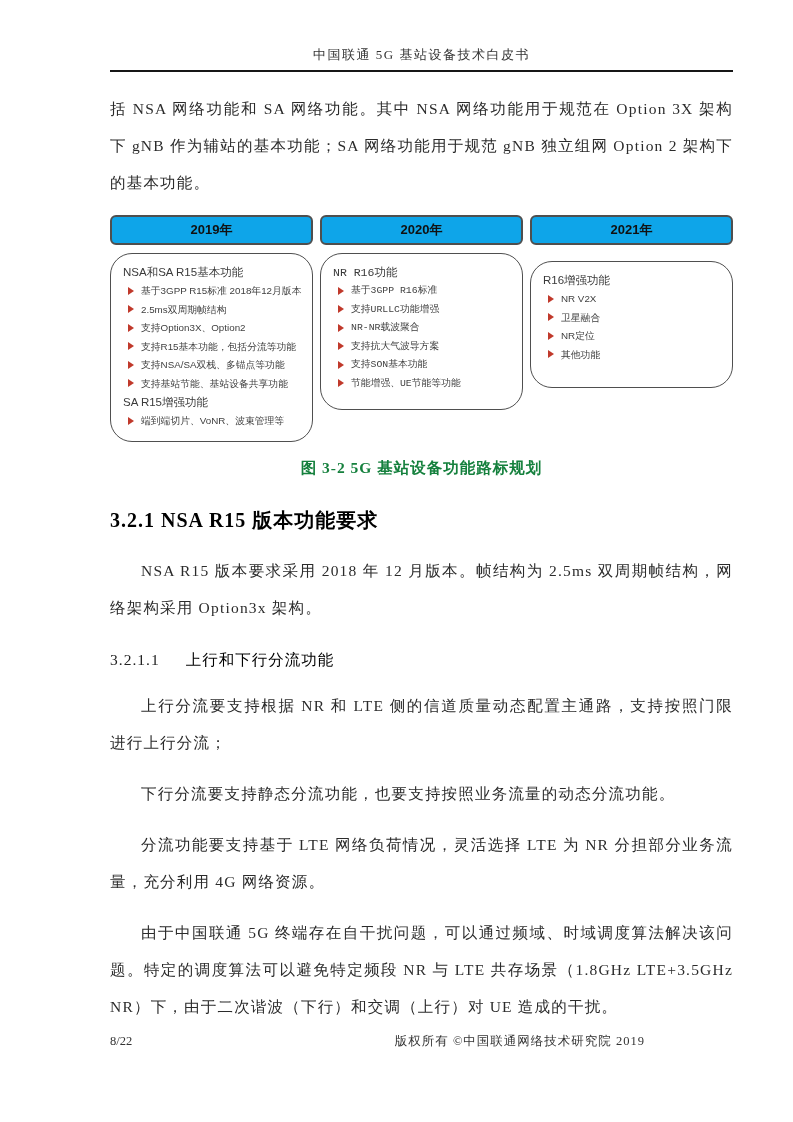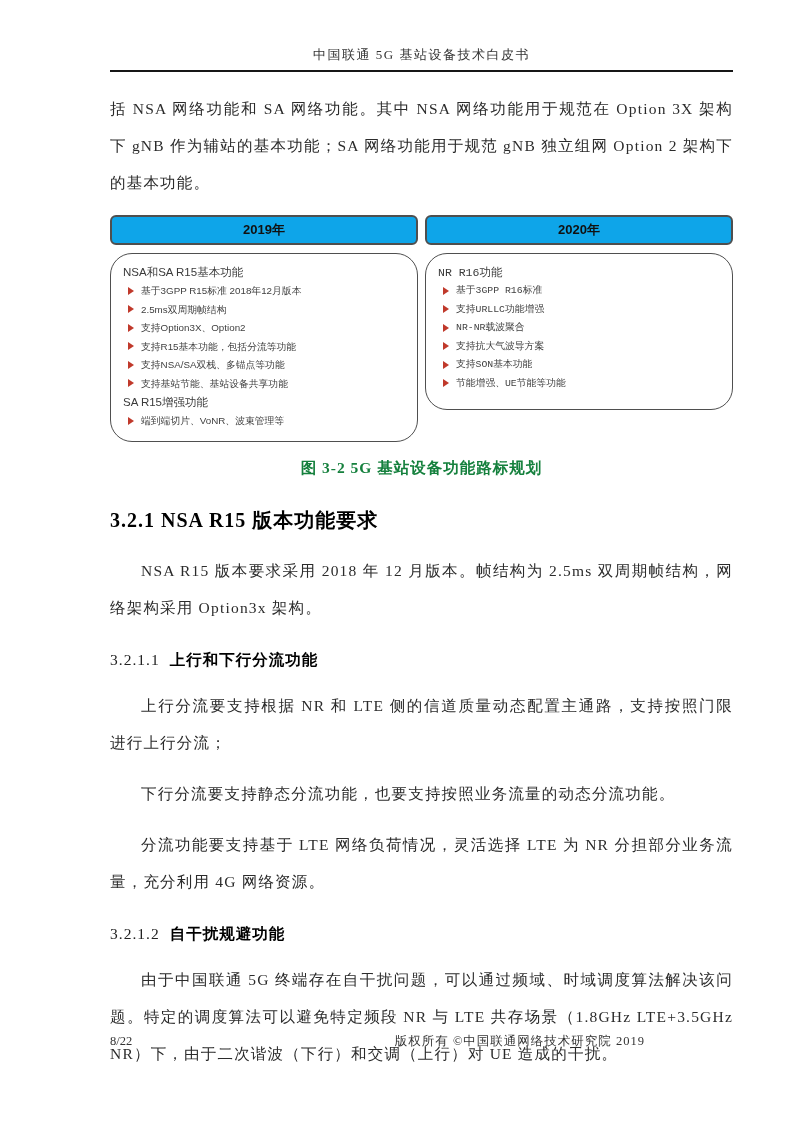--- a/index.html
+++ b/index.html
@@ -97,21 +97,21 @@
     letter-spacing:1px;
     margin:28px 0 18px 0;
   }
   .h-sub{
     font-size:15.5px;
     color:#222;
     letter-spacing:1px;
     margin:24px 0 16px 0;
     font-weight:normal;
   }
-  .h-sub .h-sub-title{font-weight:bold;margin-left:10px;color:#000;}
+  .h-sub .h-sub-title{font-weight:normal;margin-left:26px;color:#000;}
   
   .doc-footer{
     position:absolute;
     left:110px;right:108px;
     bottom:72px;
     display:flex;
     justify-content:space-between;
     align-items:baseline;
     font-size:12.5px;
     color:#333;
@@ -199,38 +199,59 @@
                 <span>支持SON基本功能</span>
               </li>
             <li>
                 <span class="arrow-bullet"></span>
                 <span>节能增强、UE节能等功能</span>
               </li>
           </ul>
         </div>
       </div>
 
+      <div class="roadmap-col col-3">
+        <div class="year-box">2021年</div>
+        <div class="content-box">
+          <div class="box-title">R16增强功能</div>
+          <ul class="feature-list">
+            <li>
+                <span class="arrow-bullet"></span>
+                <span>NR V2X</span>
+              </li>
+            <li>
+                <span class="arrow-bullet"></span>
+                <span>卫星融合</span>
+              </li>
+            <li>
+                <span class="arrow-bullet"></span>
+                <span>NR定位</span>
+              </li>
+            <li>
+                <span class="arrow-bullet"></span>
+                <span>其他功能</span>
+              </li>
+          </ul>
+        </div>
+      </div>
 
     </div>
     <figcaption class="fig-caption">图 3-2 5G 基站设备功能路标规划</figcaption>
   </figure>
 
   <h2 class="h-section">3.2.1 NSA R15 版本功能要求</h2>
   <p class="body-text indent">NSA R15 版本要求采用 2018 年 12 月版本。帧结构为 2.5ms 双周期帧结构，网络架构采用 Option3x 架构。</p>
 
   <h3 class="h-sub">
     <span>3.2.1.1</span><span class="h-sub-title">上行和下行分流功能</span>
   </h3>
   <p class="body-text indent">上行分流要支持根据 NR 和 LTE 侧的信道质量动态配置主通路，支持按照门限进行上行分流；</p>
   <p class="body-text indent">下行分流要支持静态分流功能，也要支持按照业务流量的动态分流功能。</p>
   <p class="body-text indent">分流功能要支持基于 LTE 网络负荷情况，灵活选择 LTE 为 NR 分担部分业务流量，充分利用 4G 网络资源。</p>
 
-  <h3 class="h-sub">
-    <span>3.2.1.2</span><span class="h-sub-title">自干扰规避功能</span>
-  </h3>
   <p class="body-text indent">由于中国联通 5G 终端存在自干扰问题，可以通过频域、时域调度算法解决该问题。特定的调度算法可以避免特定频段 NR 与 LTE 共存场景（1.8GHz LTE+3.5GHz NR）下，由于二次谐波（下行）和交调（上行）对 UE 造成的干扰。</p>
 
   <div class="doc-footer">
     <span class="footer-page">8/22</span>
     <span class="footer-copyright">版权所有 ©中国联通网络技术研究院 2019</span>
   </div>
 
 </div>
 
 </body></html>

